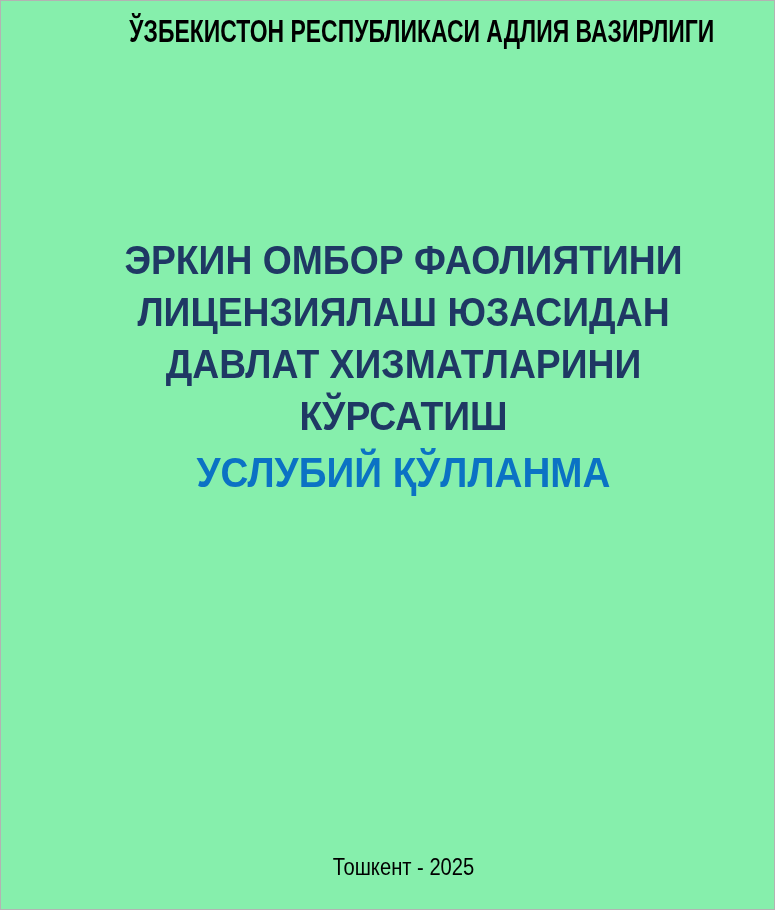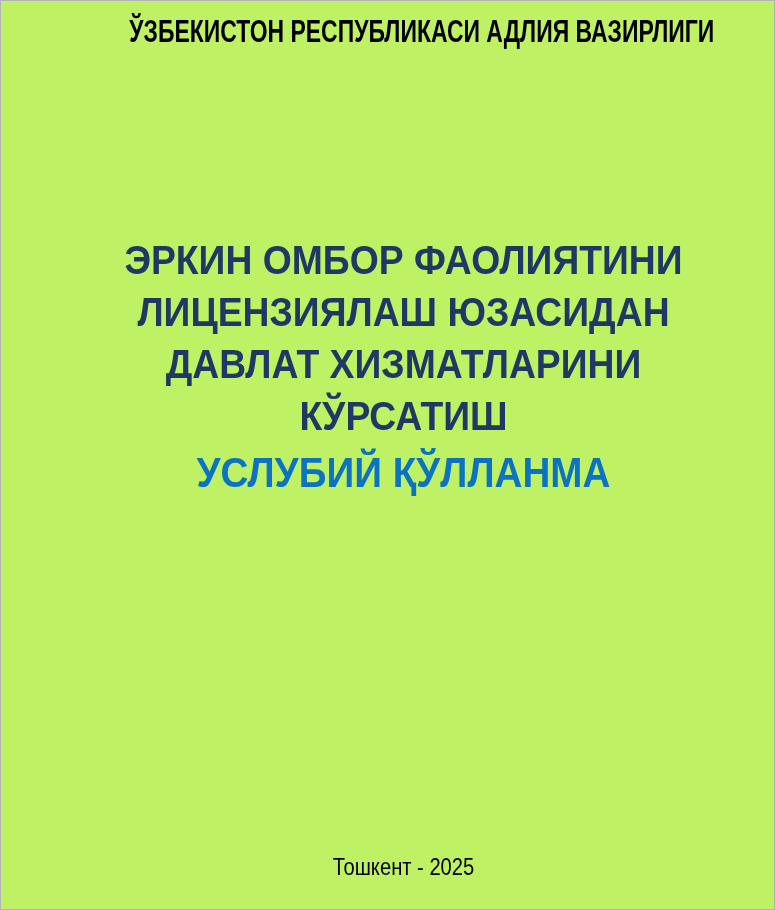--- a/index.html
+++ b/index.html
@@ -5,21 +5,21 @@
   html, body {
     margin: 0;
     padding: 0;
     background: #ffffff;
   }
   .page {
     position: relative;
     width: 775px;
     height: 910px;
     box-sizing: border-box;
-    background: #bef264;
+    background: #86efac;
     border: 1px solid #b3b3b3;
     overflow: hidden;
     font-family: "Liberation Sans", sans-serif;
   }
   
   .centered-band {
     position: absolute;
     left: 32px;
     right: 0;
     text-align: center;

